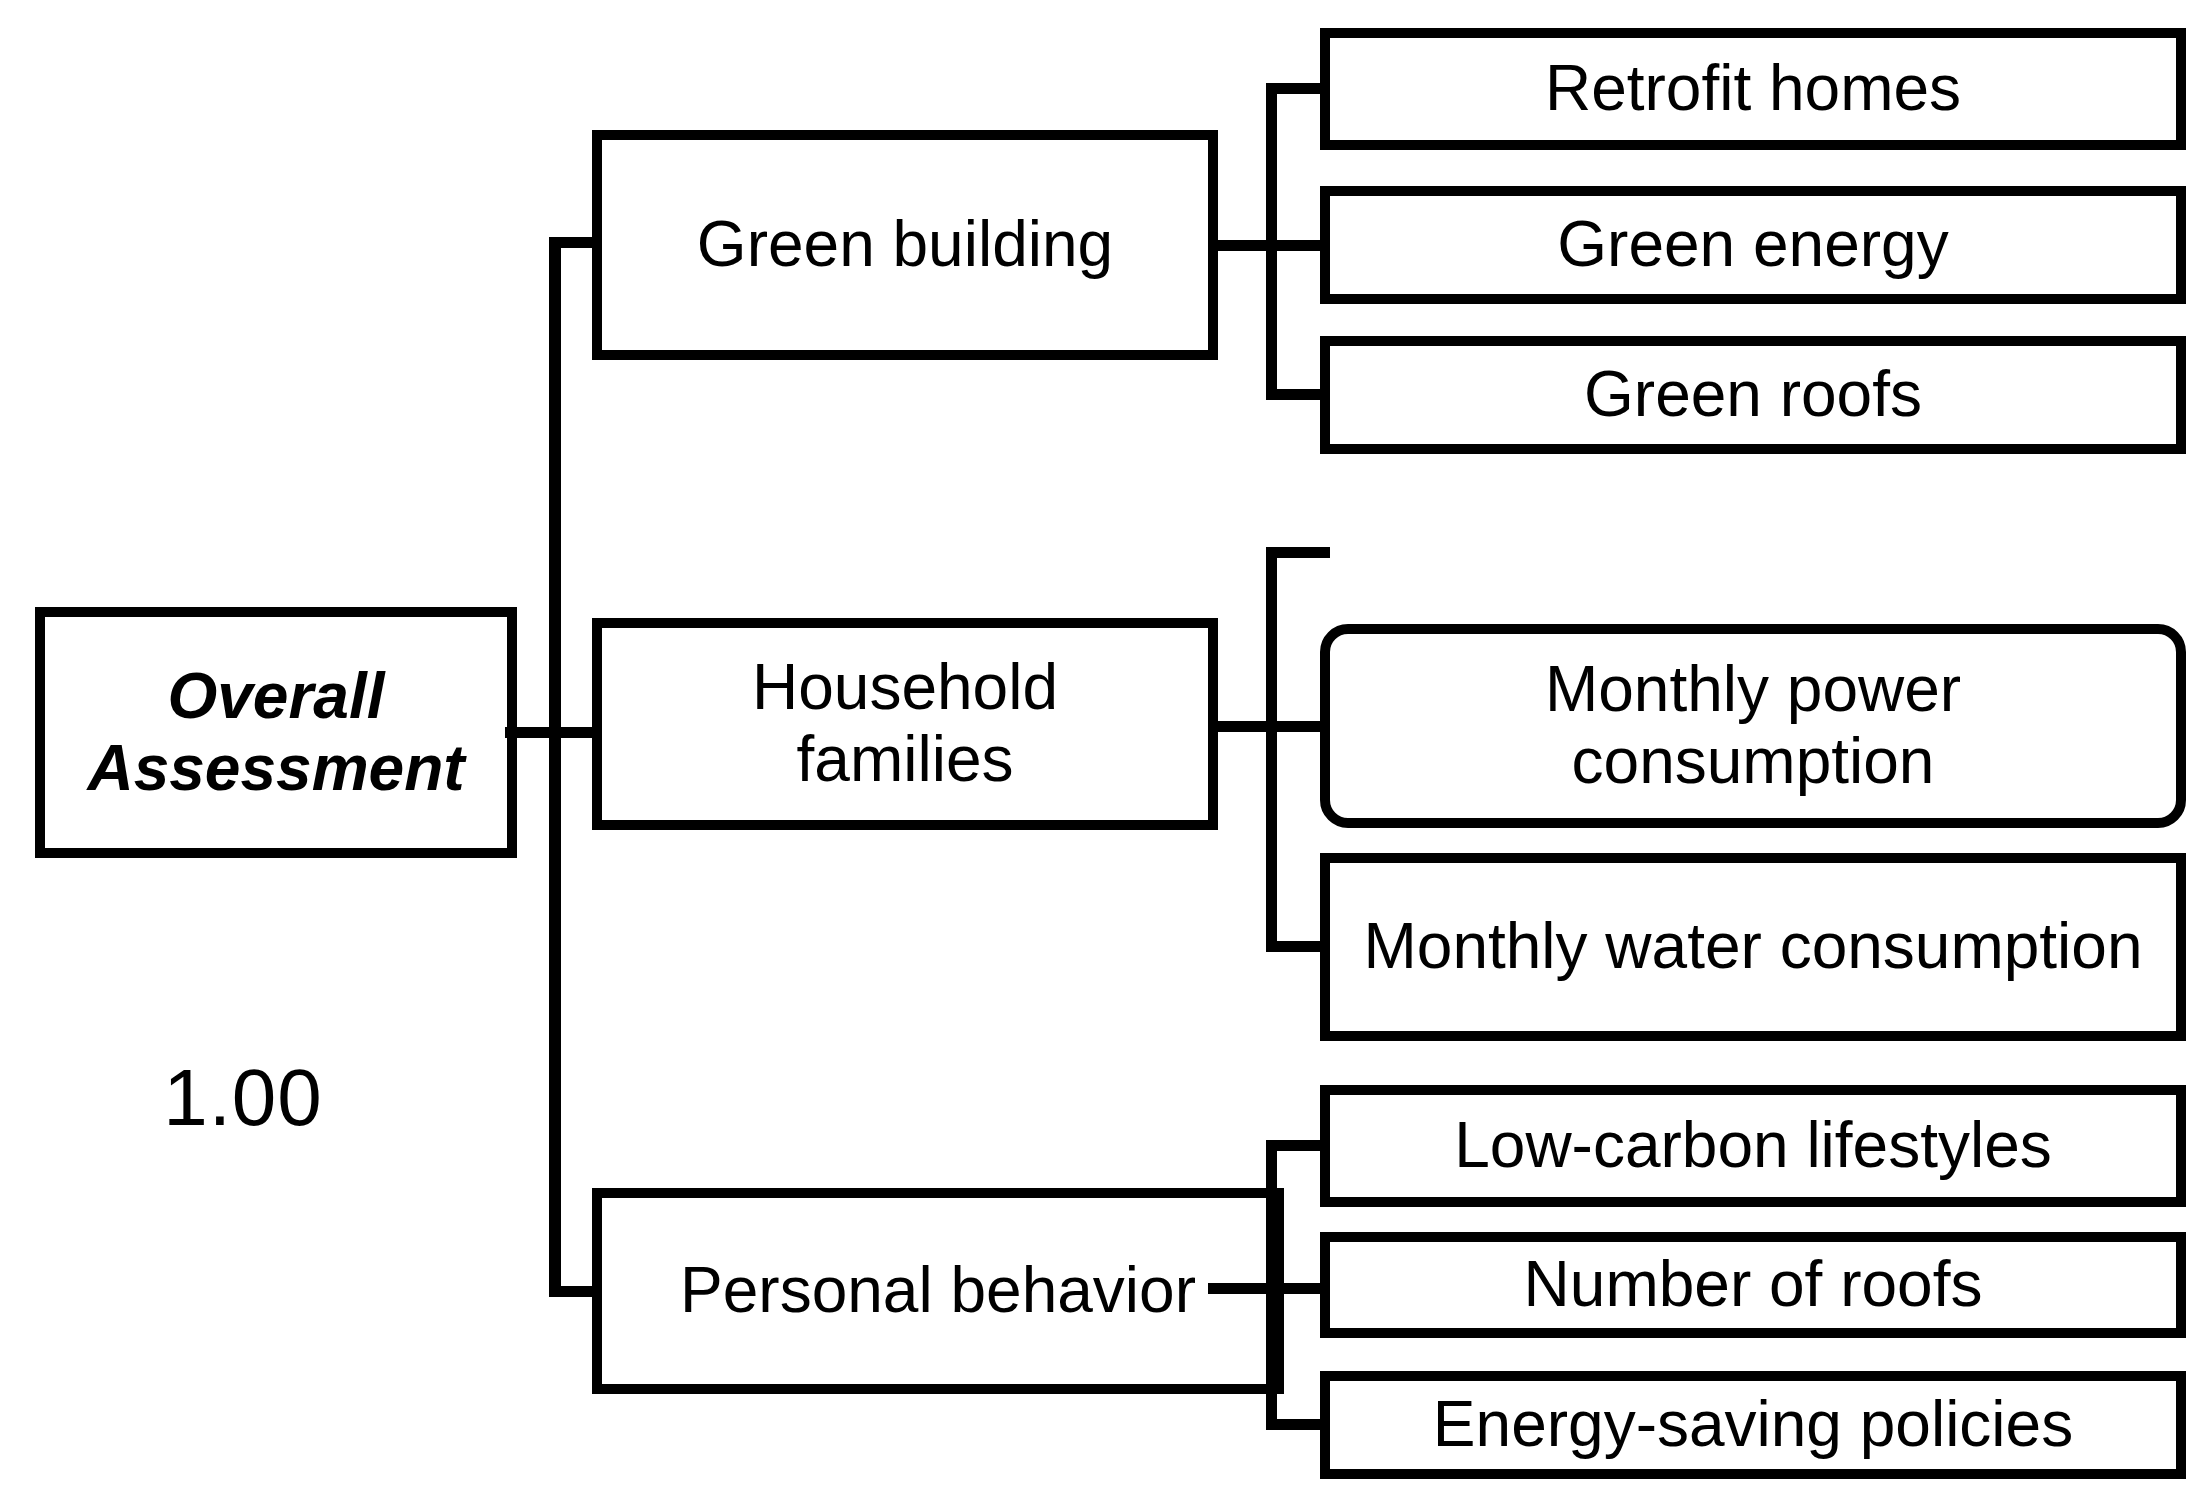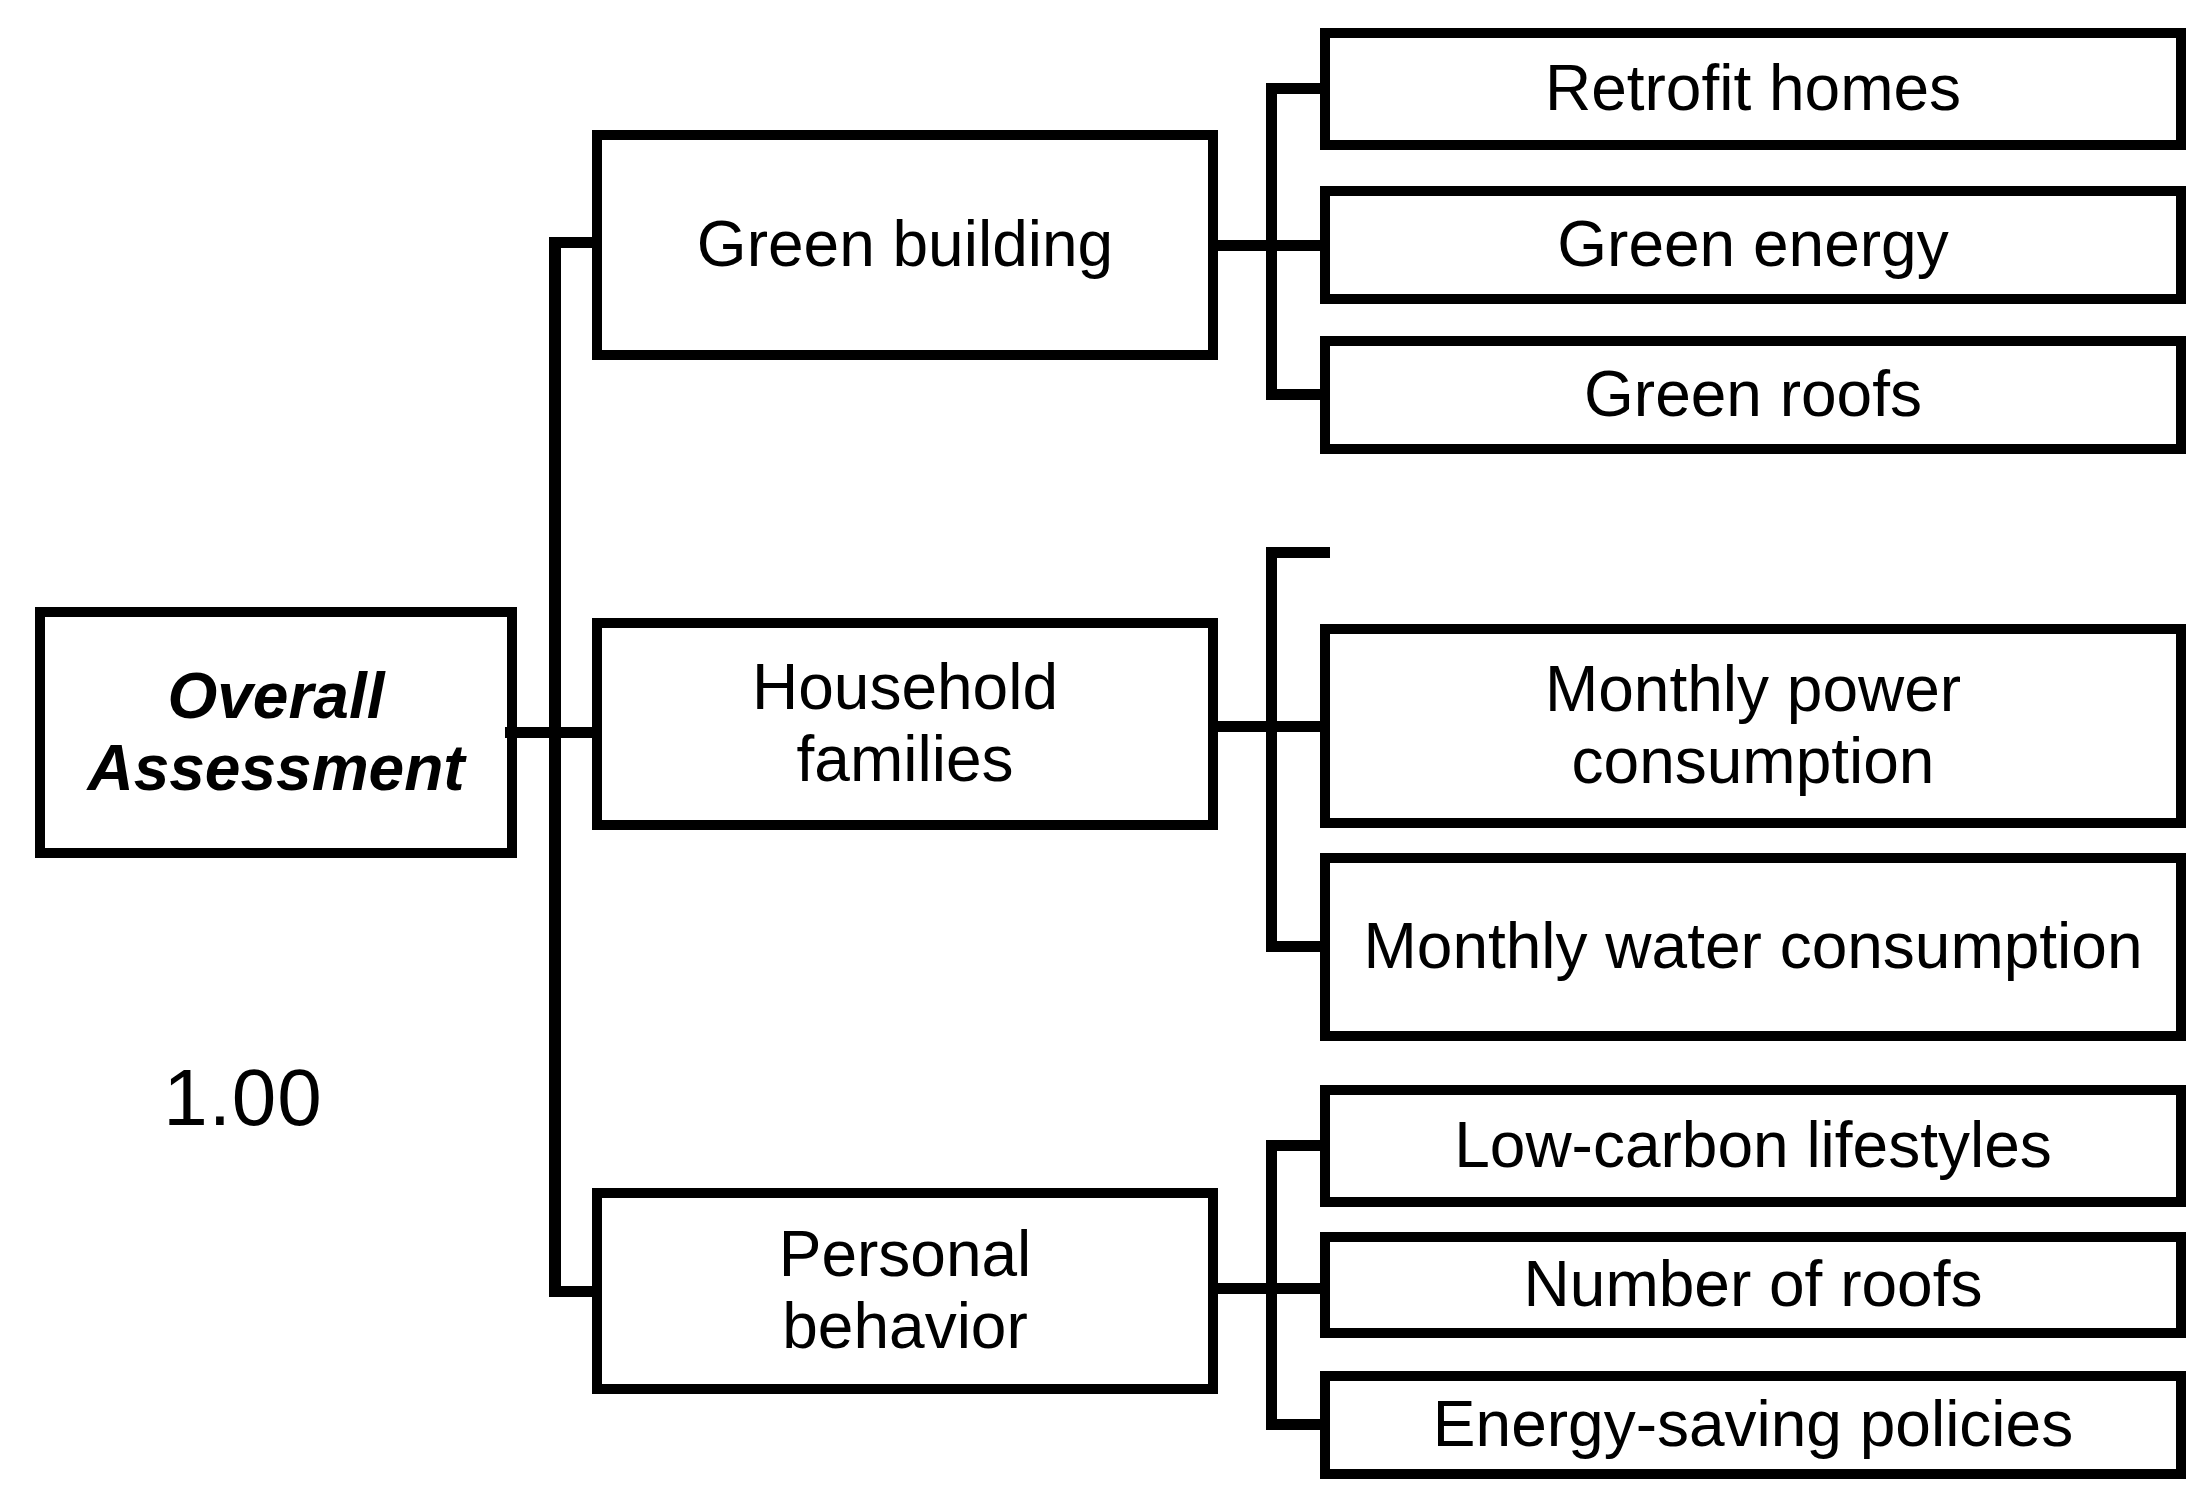--- a/index.html
+++ b/index.html
@@ -63,35 +63,35 @@
   </div>
 
   <div class="weight">1.00</div>
 
   <div class="box mid-box" style="left:592px; top:130px; width:626px; height:230px;">
     <span class="lbl">Green building</span>
   </div>
   <div class="box mid-box" style="left:592px; top:618px; width:626px; height:212px;">
     <span class="lbl">Household families</span>
   </div>
-  <div class="box mid-box" style="left:592px; top:1188px; width:626px; height:206px;">
+  <div class="box mid-box" style="left:592px; top:1188px; width:692px; height:206px;">
     <span class="lbl">Personal behavior</span>
   </div>
 
   <div class="box leaf-box" style="left:1320px; top:28px; width:866px; height:122px;">
     <span class="lbl">Retrofit homes</span>
   </div>
   <div class="box leaf-box" style="left:1320px; top:186px; width:866px; height:118px;">
     <span class="lbl">Green energy</span>
   </div>
   <div class="box leaf-box" style="left:1320px; top:336px; width:866px; height:118px;">
     <span class="lbl">Green roofs</span>
   </div>
 
-  <div class="box leaf-box" style="left:1320px; top:624px; width:866px; height:204px;">
+  <div class="box leaf-box" style="left:1320px; top:624px; width:866px; height:204px;border-radius:28px;">
     <span class="lbl">Monthly power consumption</span>
   </div>
   <div class="box leaf-box" style="left:1320px; top:853px; width:866px; height:188px;">
     <span class="lbl">Monthly water consumption</span>
   </div>
 
   <div class="box leaf-box" style="left:1320px; top:1085px; width:866px; height:122px;">
     <span class="lbl">Low-carbon lifestyles</span>
   </div>
   <div class="box leaf-box" style="left:1320px; top:1232px; width:866px; height:106px;">

